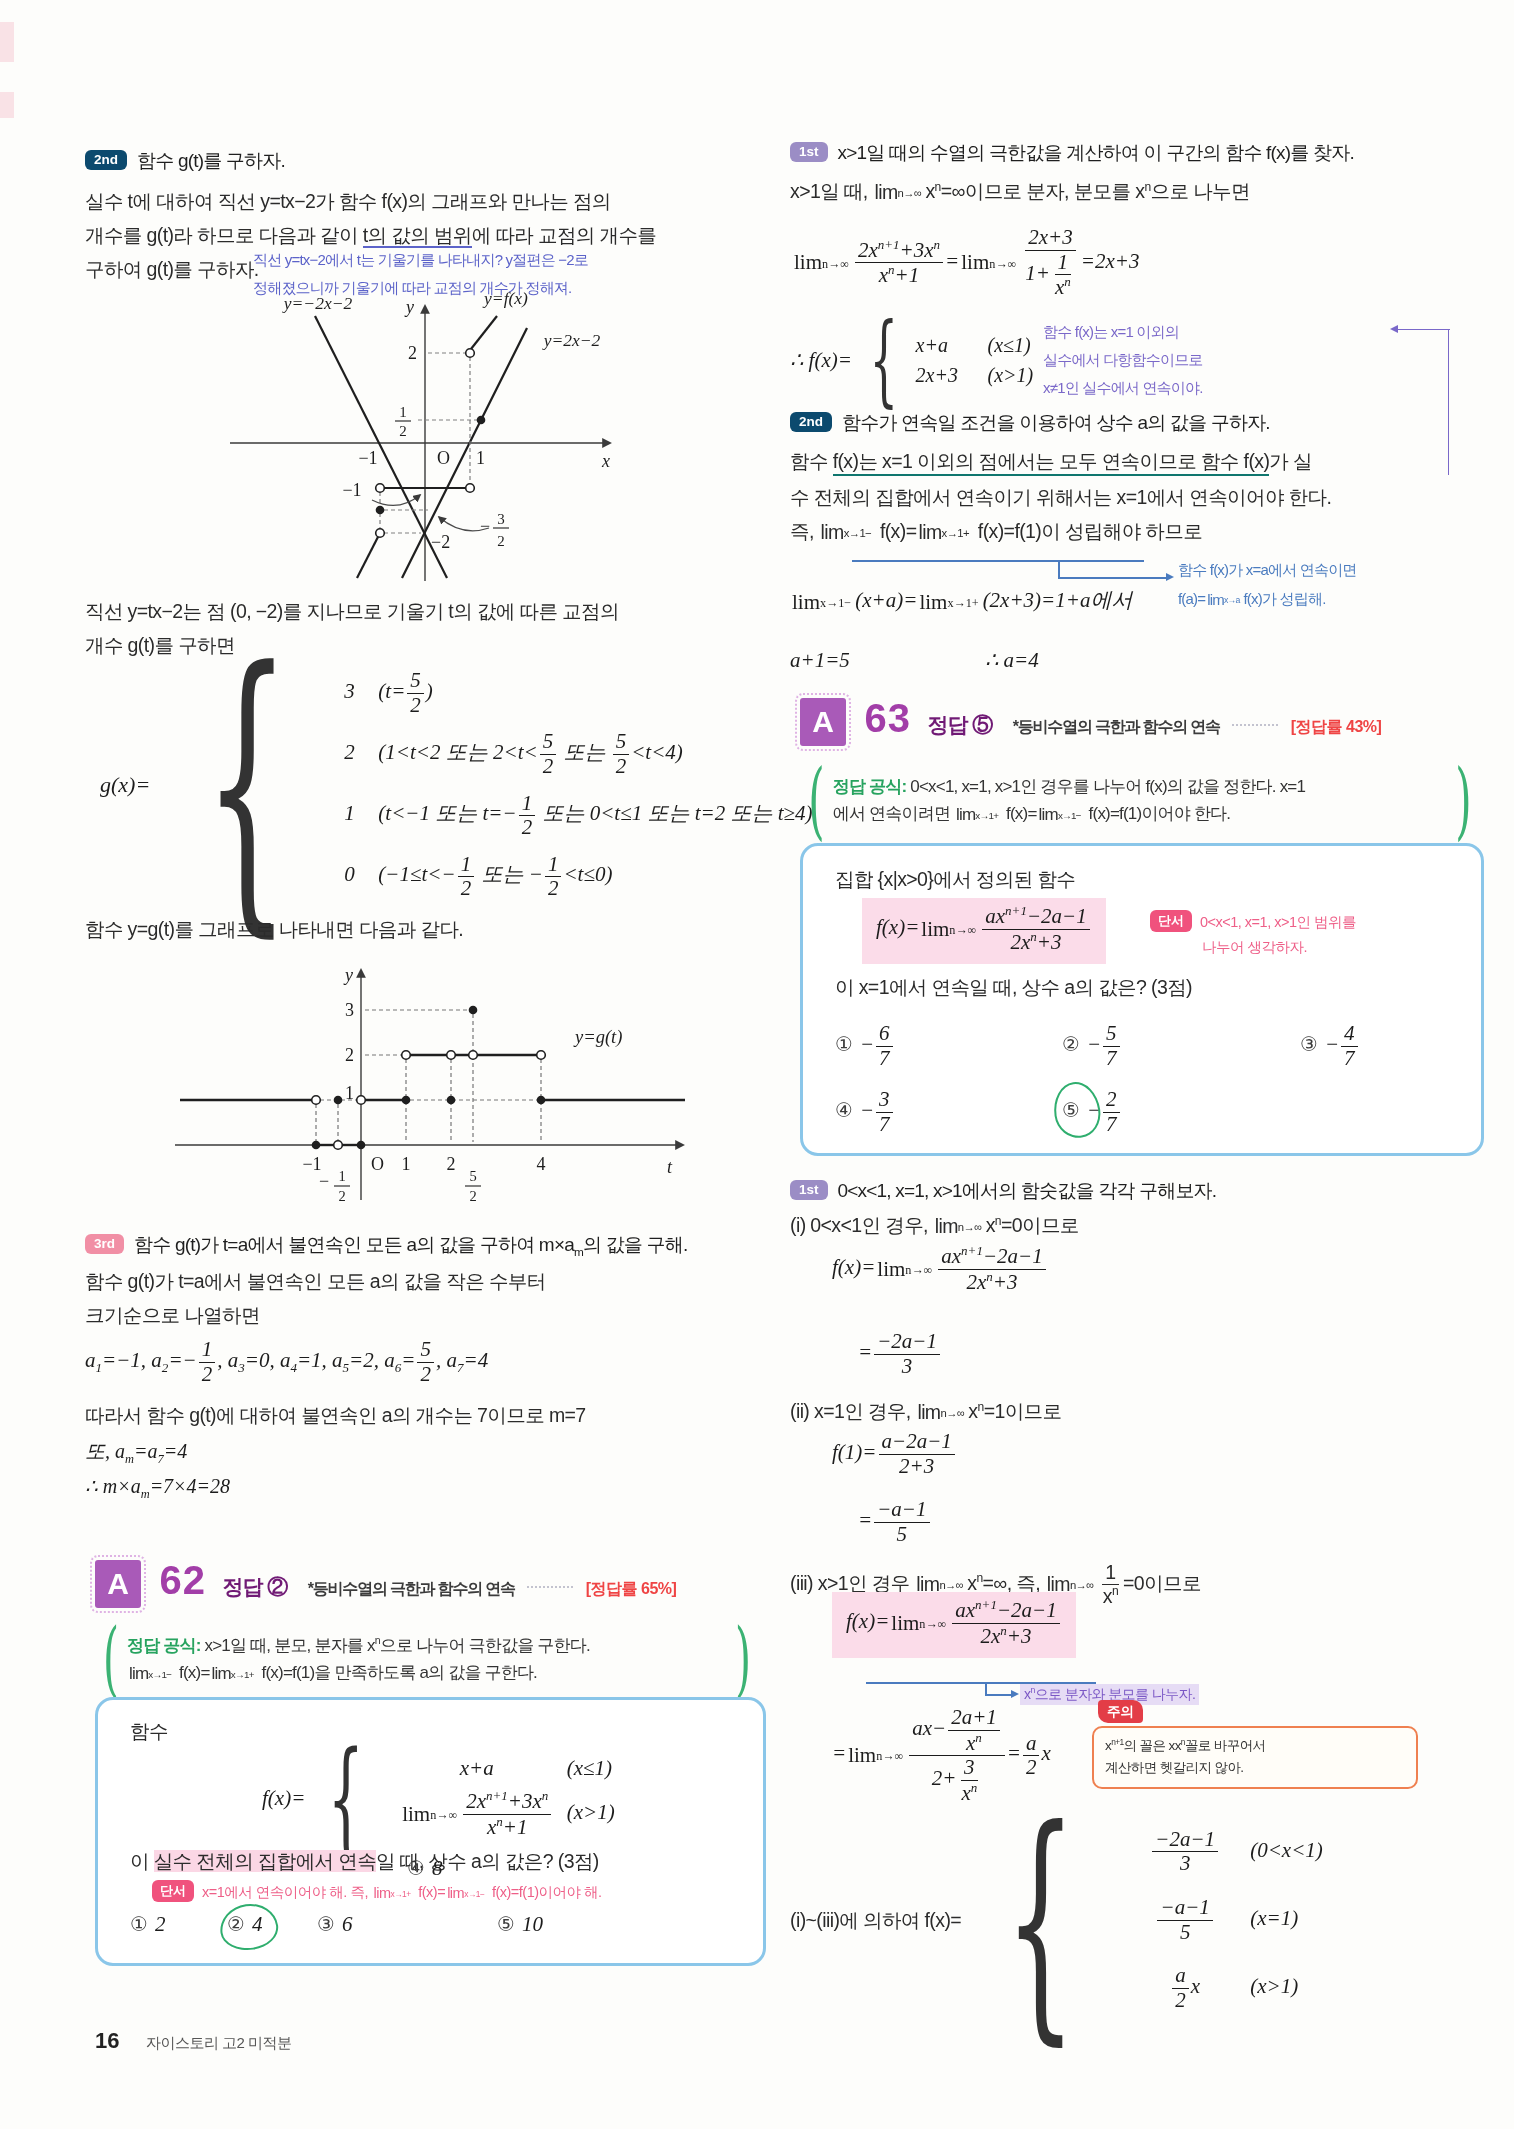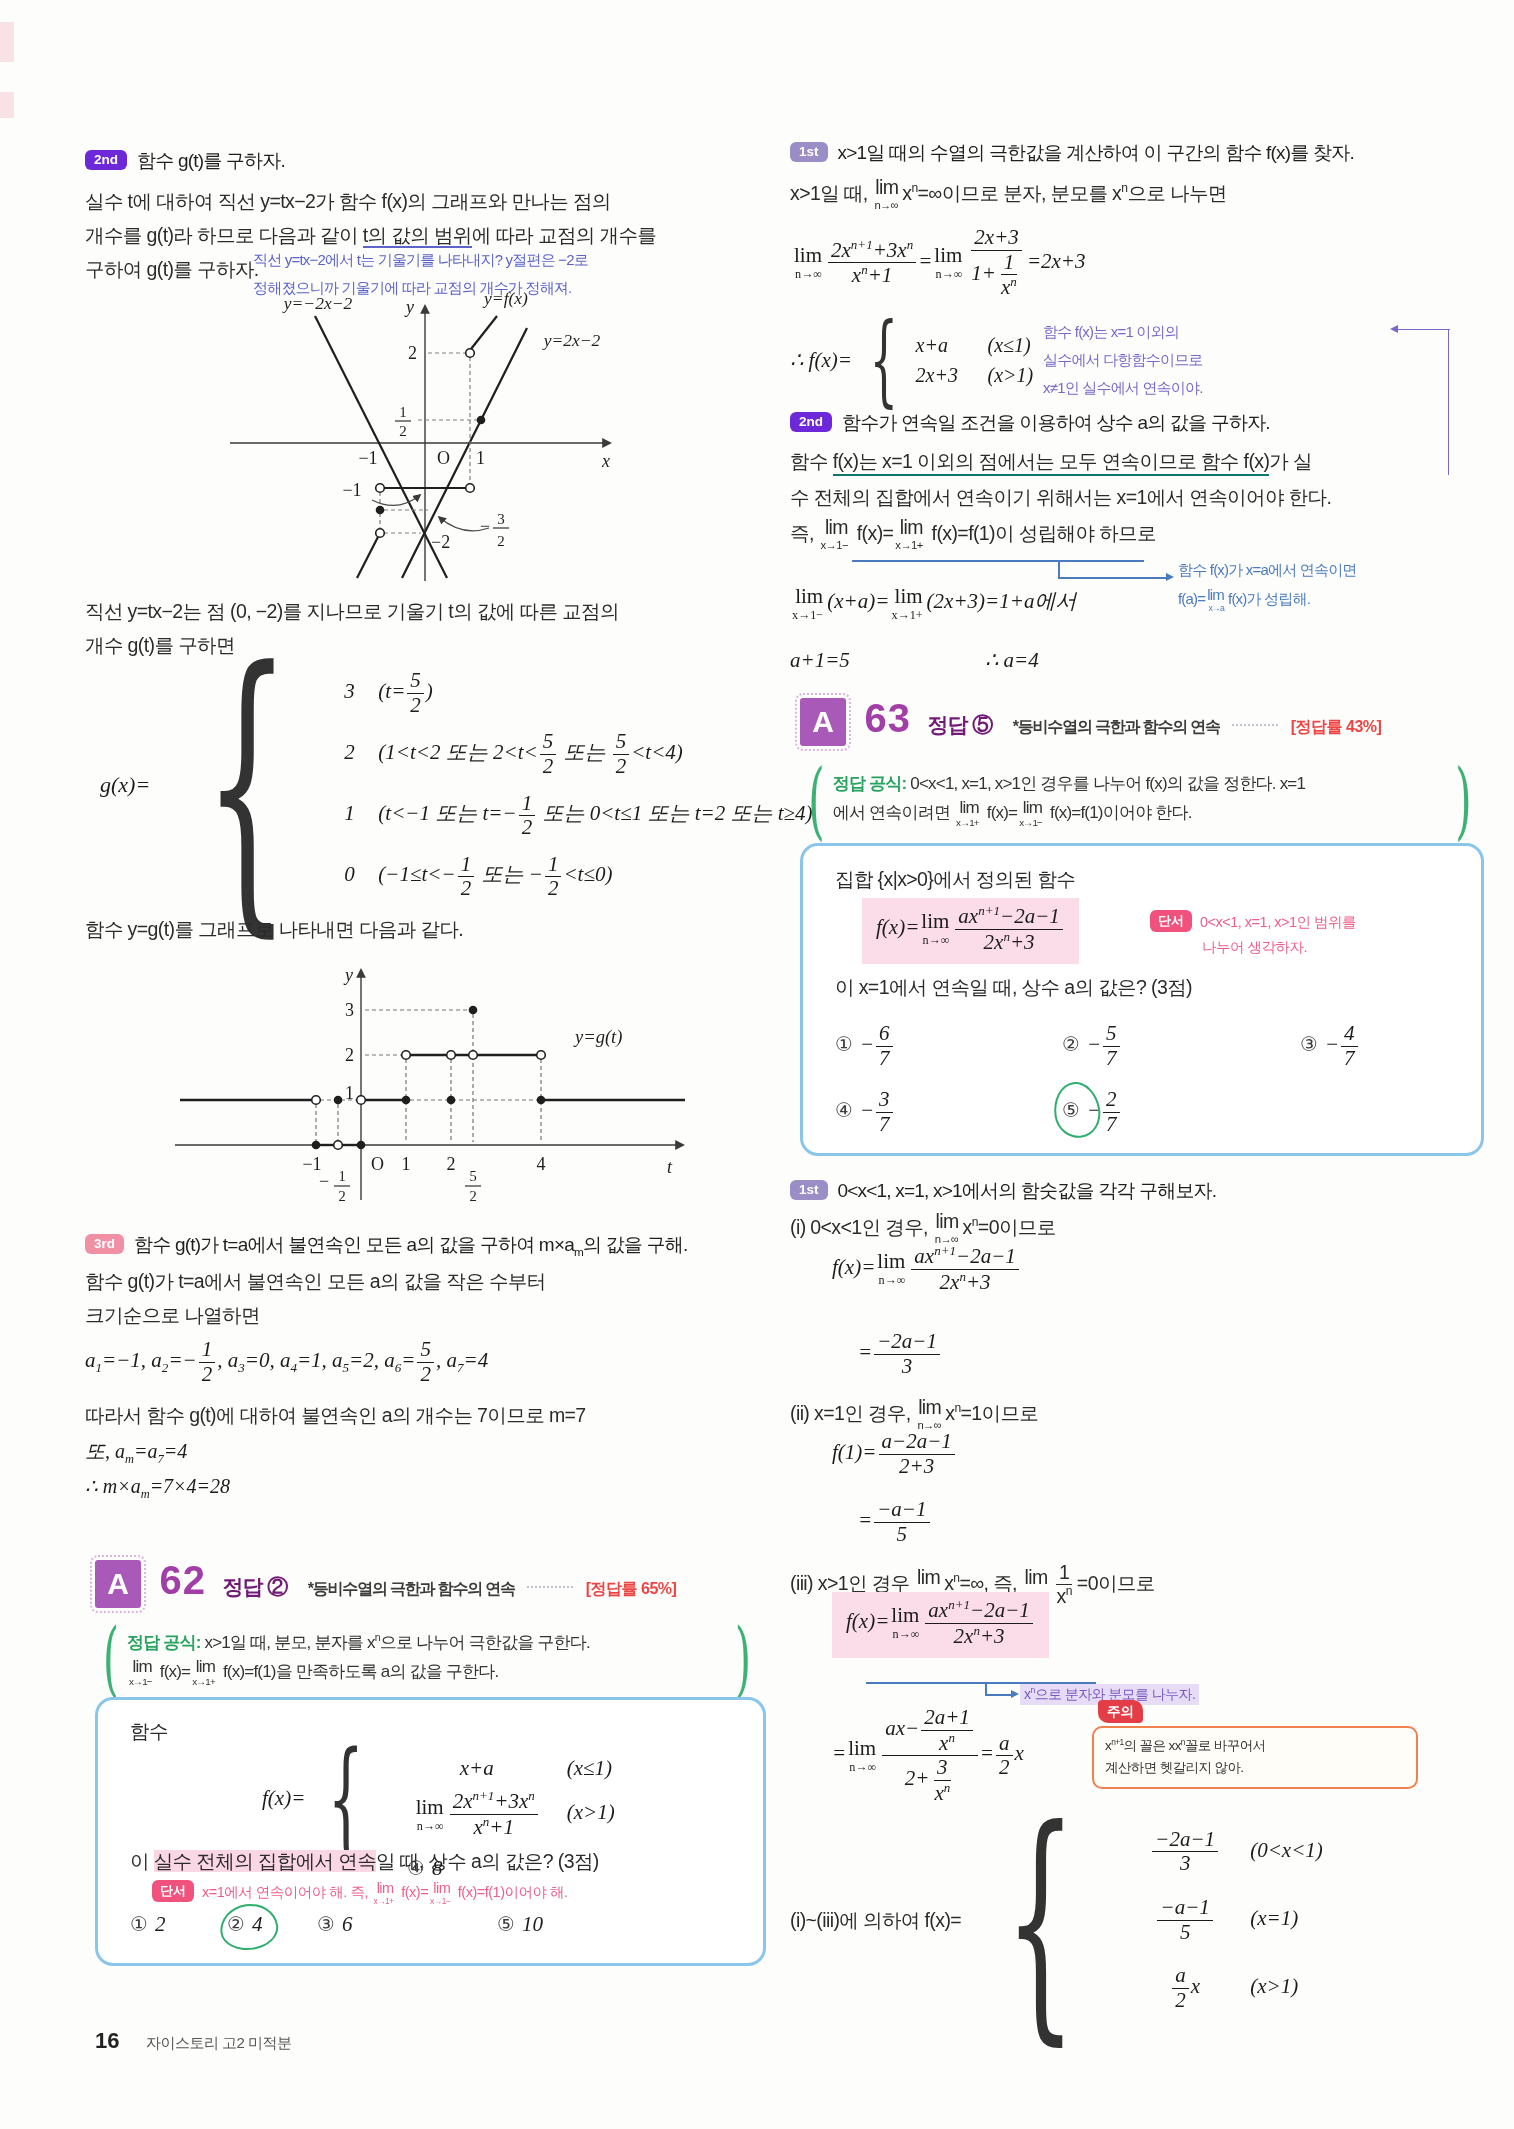--- a/index.html
+++ b/index.html
@@ -2,25 +2,25 @@
 <html><head>
 <meta charset="utf-8">
 <style>
   body{margin:0;background:#dedede;font-family:"Liberation Sans",sans-serif}
   #page{position:relative;width:1514px;height:2129px;background:#fdfdfb;overflow:hidden;color:#2e2e2e}
   .abs{position:absolute;white-space:nowrap}
   .bl{font-size:19.5px;letter-spacing:-0.6px;color:#2b2b2b}
   .ml{font-family:"Liberation Serif",serif;font-style:italic;font-size:21px;color:#1c1c1c}
   .stitle{font-weight:normal;font-size:19px;color:#1f1f1f;letter-spacing:-0.8px}
   .tag{display:inline-block;border-radius:6px;color:#fff;font-weight:bold;font-size:13.5px;padding:2.5px 9px;margin-right:10px;vertical-align:3px}
-  .t-teal{background:#6d28d9}.t-purp{background:#9b8dc5}.t-pink{background:#f18fa5}
+  .t-teal{background:#0c4a6e}.t-purp{background:#9b8dc5}.t-pink{background:#f18fa5}
   .fr{display:inline-flex;flex-direction:column;align-items:center;vertical-align:middle;margin:0 2px;line-height:1.12}
   .fr>.fn{padding:0 3px;border-bottom:1.5px solid currentColor}
   .fr>.fd{padding:0 3px}
-  .lim{display:inline-flex;flex-direction:column;align-items:flex-end;vertical-align:middle;line-height:1;margin:0 4px 0 2px;font-style:normal}
+  .lim{display:inline-flex;flex-direction:row;align-items:center;vertical-align:middle;line-height:1;margin:0 4px 0 2px;font-style:normal}
   .lim>.limu{font-size:0.58em;margin-top:2px}
   sup,sub{font-size:0.62em}
   .note{font-size:15px;letter-spacing:-0.8px;line-height:1.85}
   .n-ind{color:#5c63c9}.n-purp{color:#7a68c9}.n-blue{color:#4a7bbf}
   .brace{font-family:"DejaVu Serif",serif;color:#333;font-weight:400;display:inline-block;transform:scaleX(.45);line-height:.82}
   .cases{display:flex;align-items:center}
   .rowscol{display:flex;flex-direction:column;justify-content:center}
   .hl{background:#fbd7e5}
   .hlb{background:#fbdce9;padding:6px 14px 10px;display:inline-block}
   .hlv{background:#e6dcf5;color:#7b57c5;padding:1px 4px}

